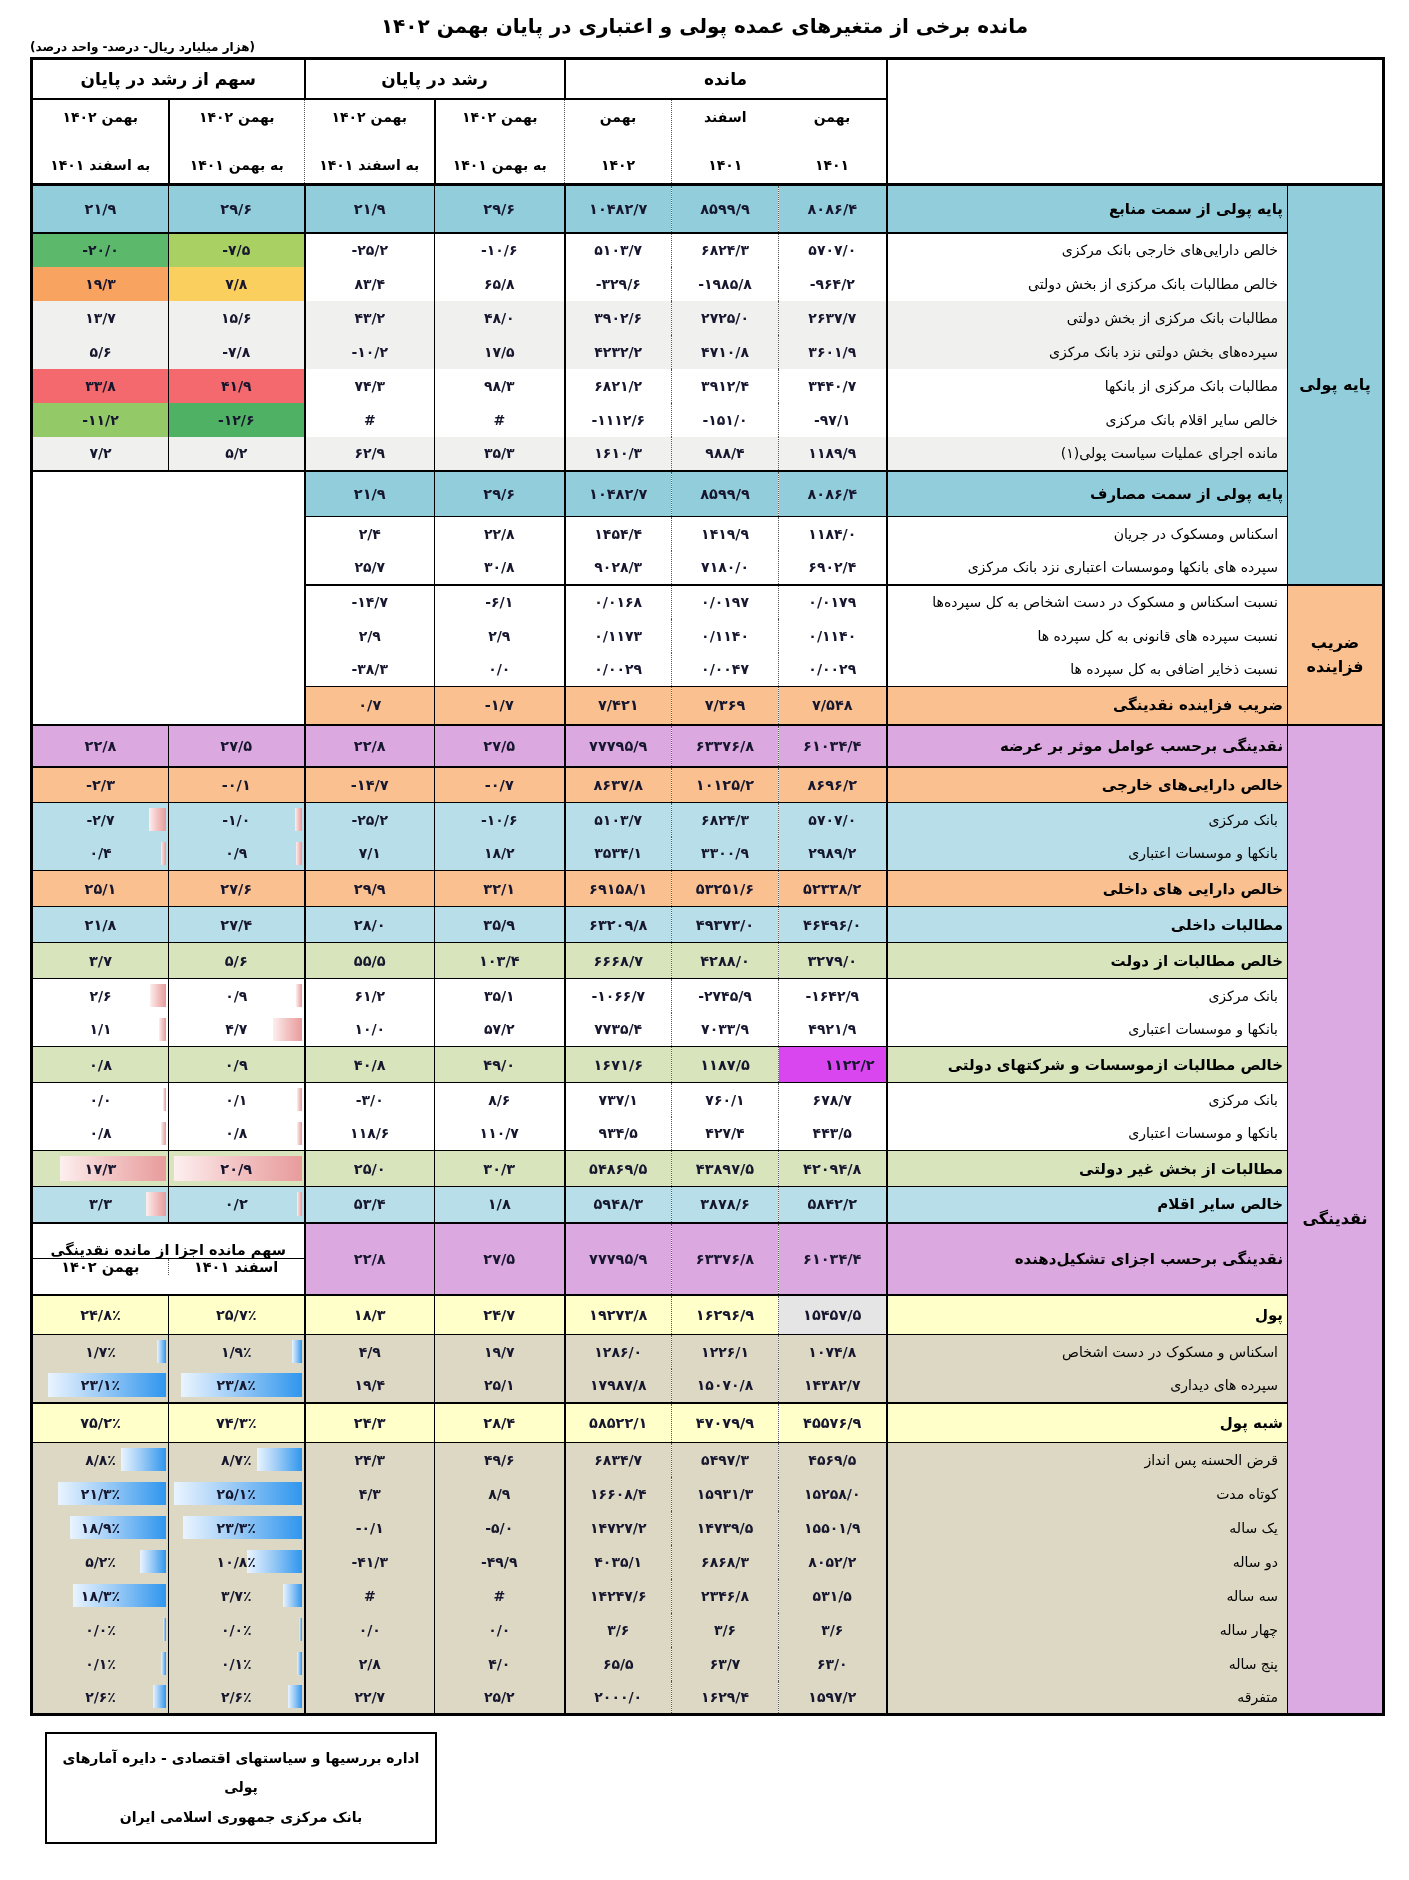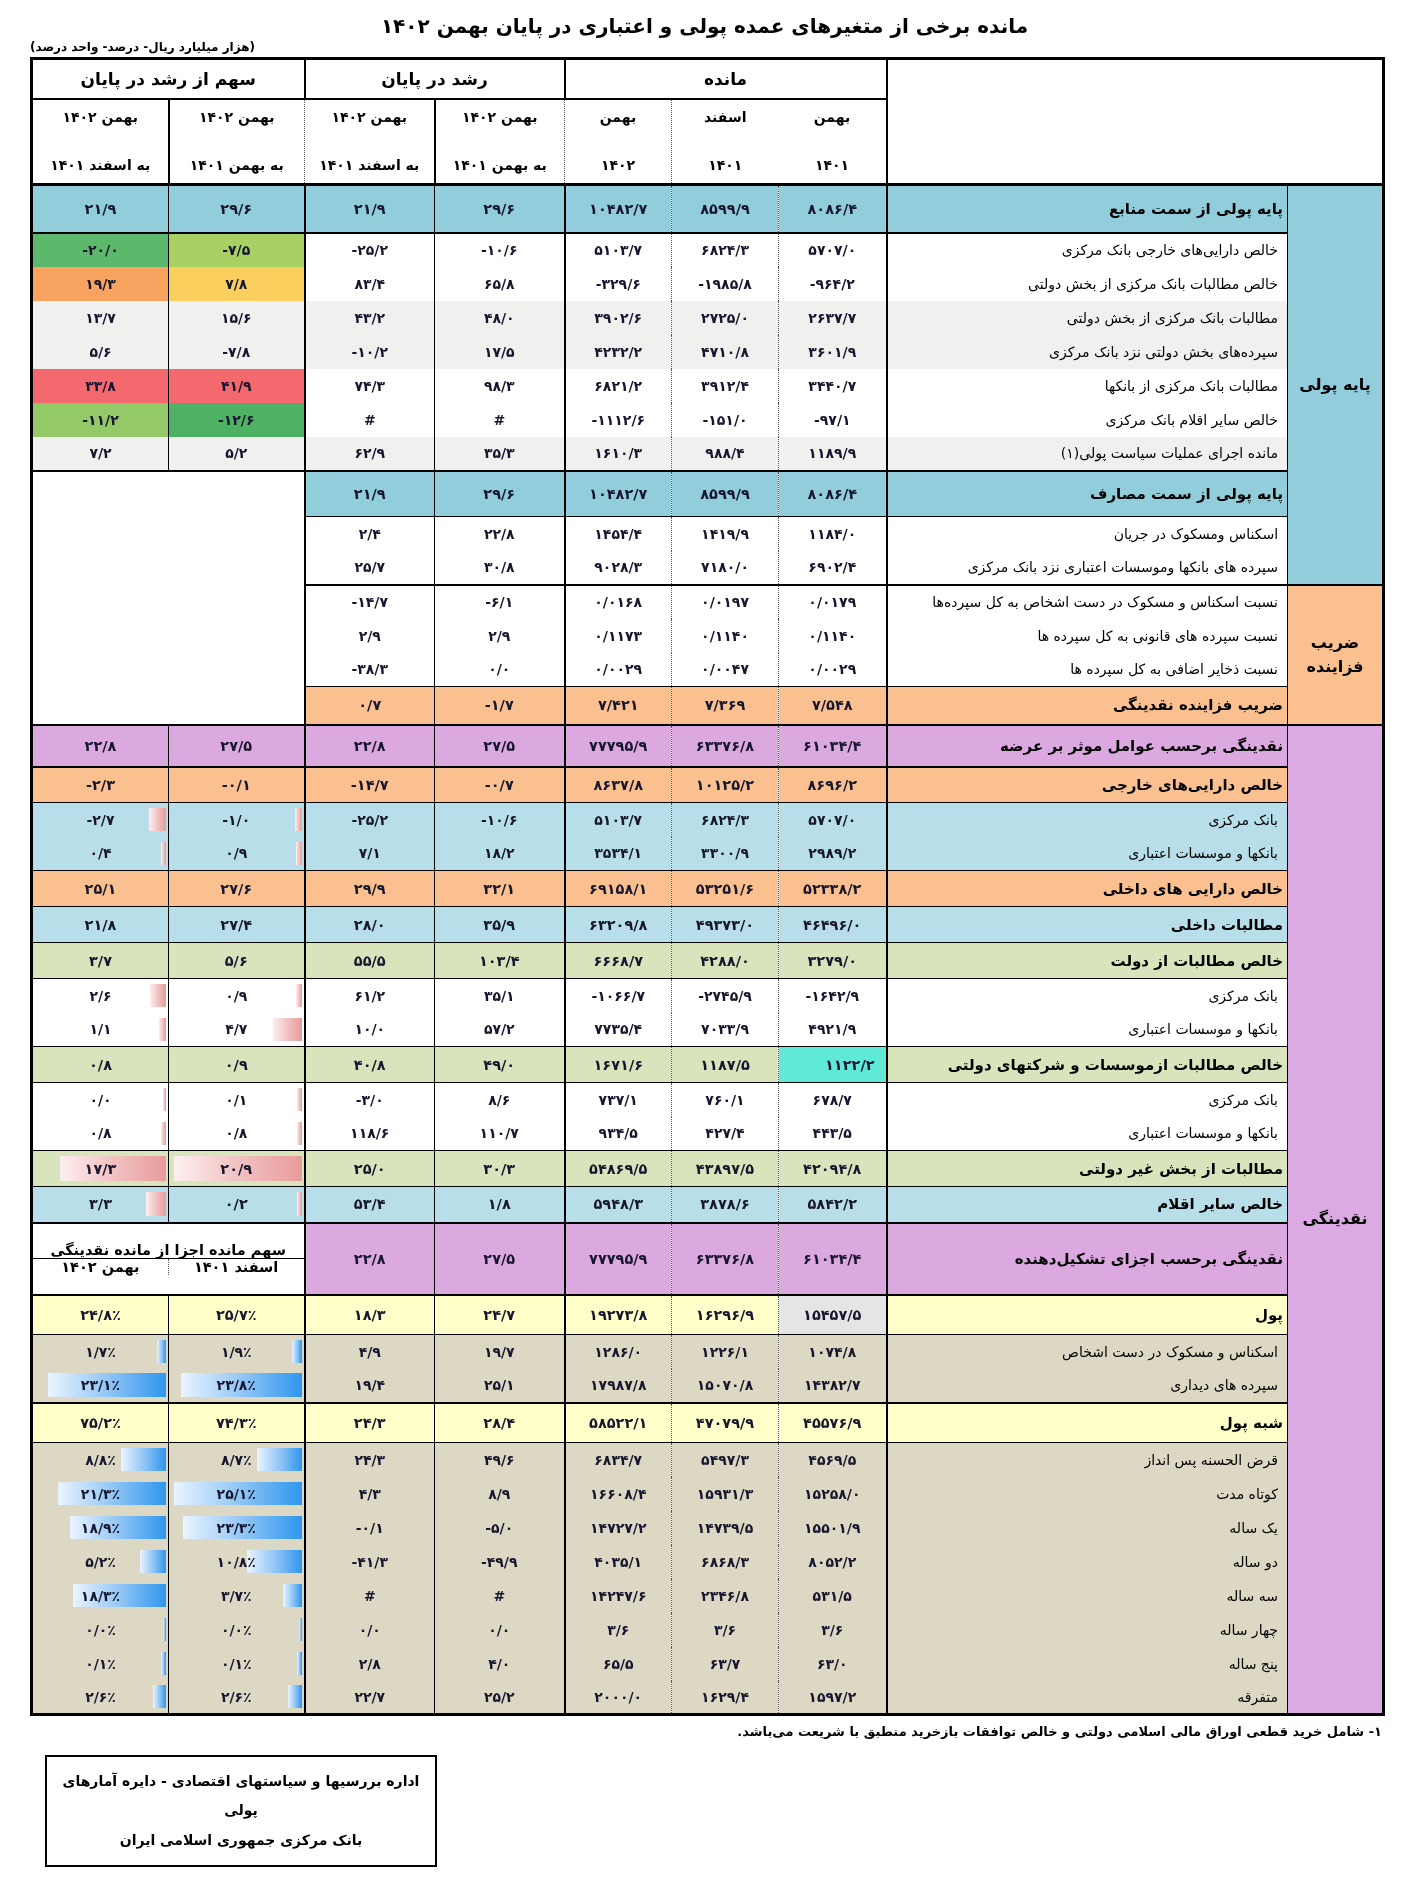--- a/index.html
+++ b/index.html
@@ -683,21 +683,21 @@
             <div class="bar pink" style="width: 21.3636%;"></div>
             <span class="num">۴/۷</span>
           </td>
           <td class="val c-se" style="background: rgb(255, 255, 255);">
             <div class="bar pink" style="width: 5%;"></div>
             <span class="num">۱/۱</span>
           </td>
         </tr>
         <tr class="sec bt1" style="height: 36px;">
           <td class="c-label lab" style="background: rgb(215, 228, 188);">خالص مطالبات ازموسسات و شرکتهای دولتی</td>
-          <td class="val c-m01b" style="background: #5eead4; padding-left: 35px;">
+          <td class="val c-m01b" style="background: #d946ef; padding-left: 35px;">
             <span class="num">۱۱۲۲/۲</span>
           </td>
           <td class="val c-m01e" style="background: rgb(215, 228, 188);">
             <span class="num">۱۱۸۷/۵</span>
           </td>
           <td class="val c-m02" style="background: rgb(215, 228, 188);">
             <span class="num">۱۶۷۱/۶</span>
           </td>
           <td class="val c-gb" style="background: rgb(215, 228, 188);">
             <span class="num">۴۹/۰</span>
@@ -1147,19 +1147,18 @@
             <span class="num">۲/۶٪</span>
           </td>
           <td class="val c-se" style="background: rgb(220, 216, 195);">
             <div class="bar blue" style="width: 9.81132%;"></div>
             <span class="num">۲/۶٪</span>
           </td>
         </tr>
       </tbody>
   </table>
 
-  <div class="footnote">۱- شامل خرید قطعی اوراق مالی اسلامی دولتی و خالص توافقات بازخرید منطبق با شریعت می‌باشد.</div>
 
   <div class="source-box">
     <div>اداره بررسیها و سیاستهای اقتصادی - دایره آمارهای پولی</div>
     <div>بانک مرکزی جمهوری اسلامی ایران</div>
   </div>
 </div>
 
 </body></html>

